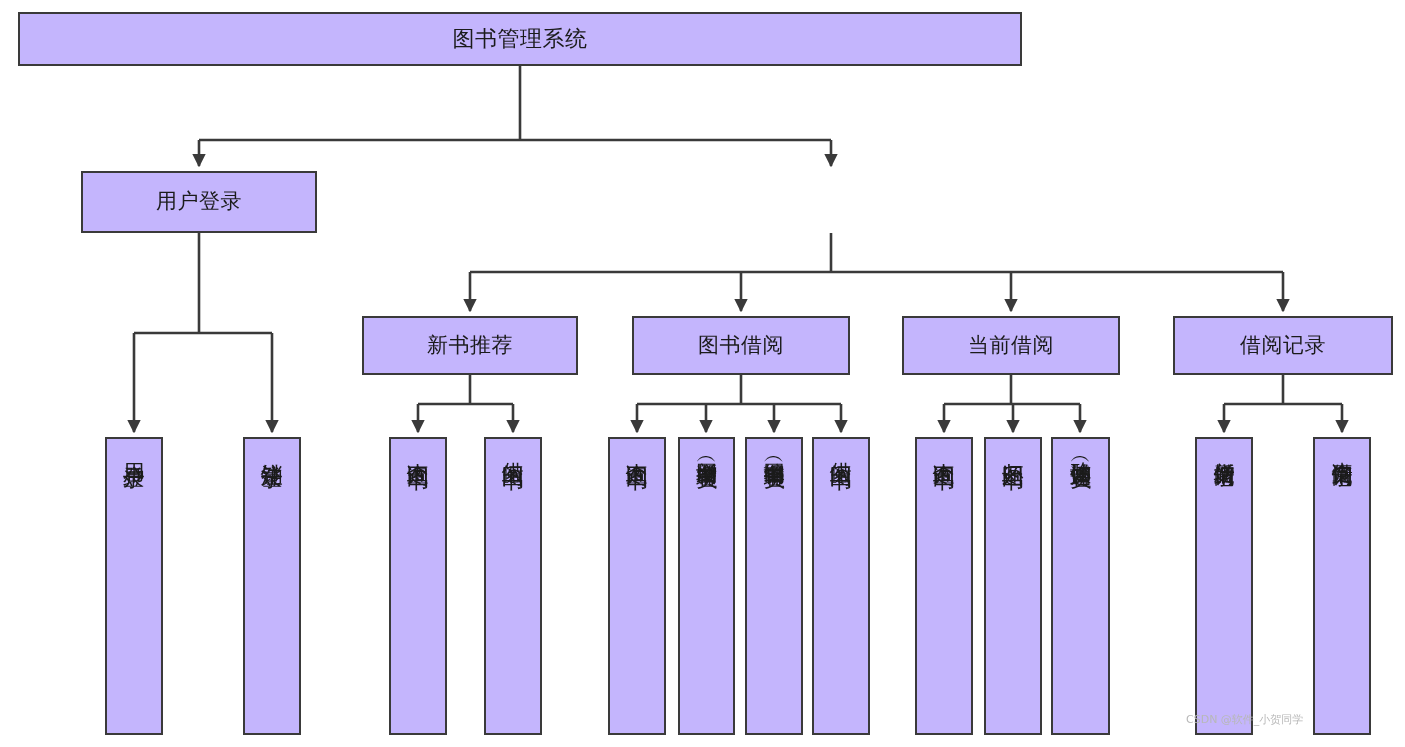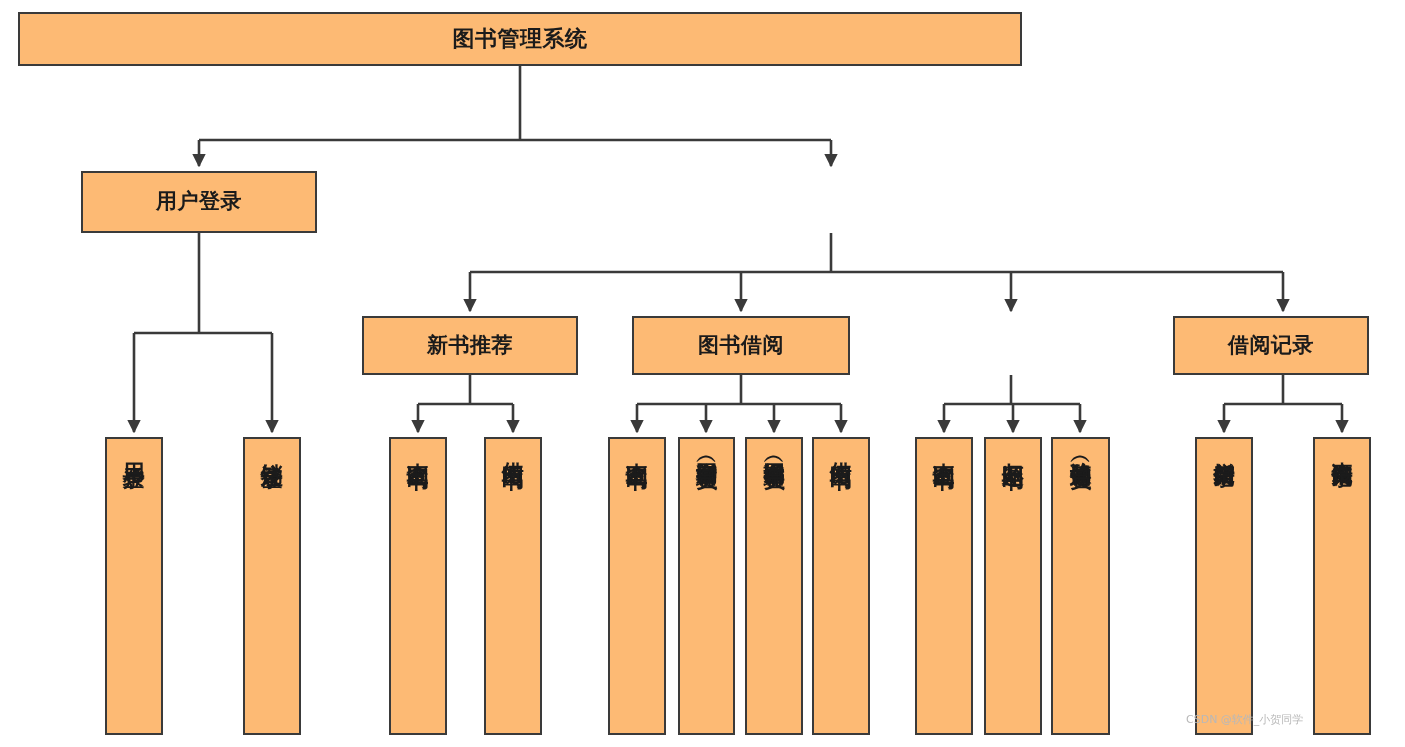--- a/index.html
+++ b/index.html
@@ -23,26 +23,25 @@
     left: 0;
     top: 0;
     width: 1405px;
     height: 747px;
     pointer-events: none;
   }
   .node {
     position: absolute;
     box-sizing: border-box;
     border: 2.2px solid #3a3a3a;
-    background: #fdba74;
+    background: #c4b5fd;
     display: flex;
     align-items: center;
     justify-content: center;
     color: #1b1b1b;
-    font-weight: bold;
   }
   .node .node-label {
     display: block;
     text-align: center;
     line-height: 1.12;
     white-space: pre;
   }
   
   .node.horiz .node-label {
     font-size: 21px;
@@ -141,21 +140,24 @@
   <div class="node horiz" style="left:81px; top:171px; width:236px; height:62px;">
     <span class="node-label">用户登录</span>
   </div>
 
   <div class="node horiz" style="left:362px; top:316px; width:216px; height:59px;">
     <span class="node-label">新书推荐</span>
   </div>
   <div class="node horiz" style="left:632px; top:316px; width:218px; height:59px;">
     <span class="node-label">图书借阅</span>
   </div>
-  <div class="node horiz" style="left:1173px; top:316px; width:196px; height:59px;">
+  <div class="node horiz" style="left:902px; top:316px; width:218px; height:59px;">
+    <span class="node-label">当前借阅</span>
+  </div>
+  <div class="node horiz" style="left:1173px; top:316px; width:220px; height:59px;">
     <span class="node-label">借阅记录</span>
   </div>
 
   <div class="node vert" style="left:105px; top:437px; width:58px; height:298px;">
     <span class="node-label">用户登录</span>
   </div>
   <div class="node vert" style="left:243px; top:437px; width:58px; height:298px;">
     <span class="node-label">注销登录</span>
   </div>
 

